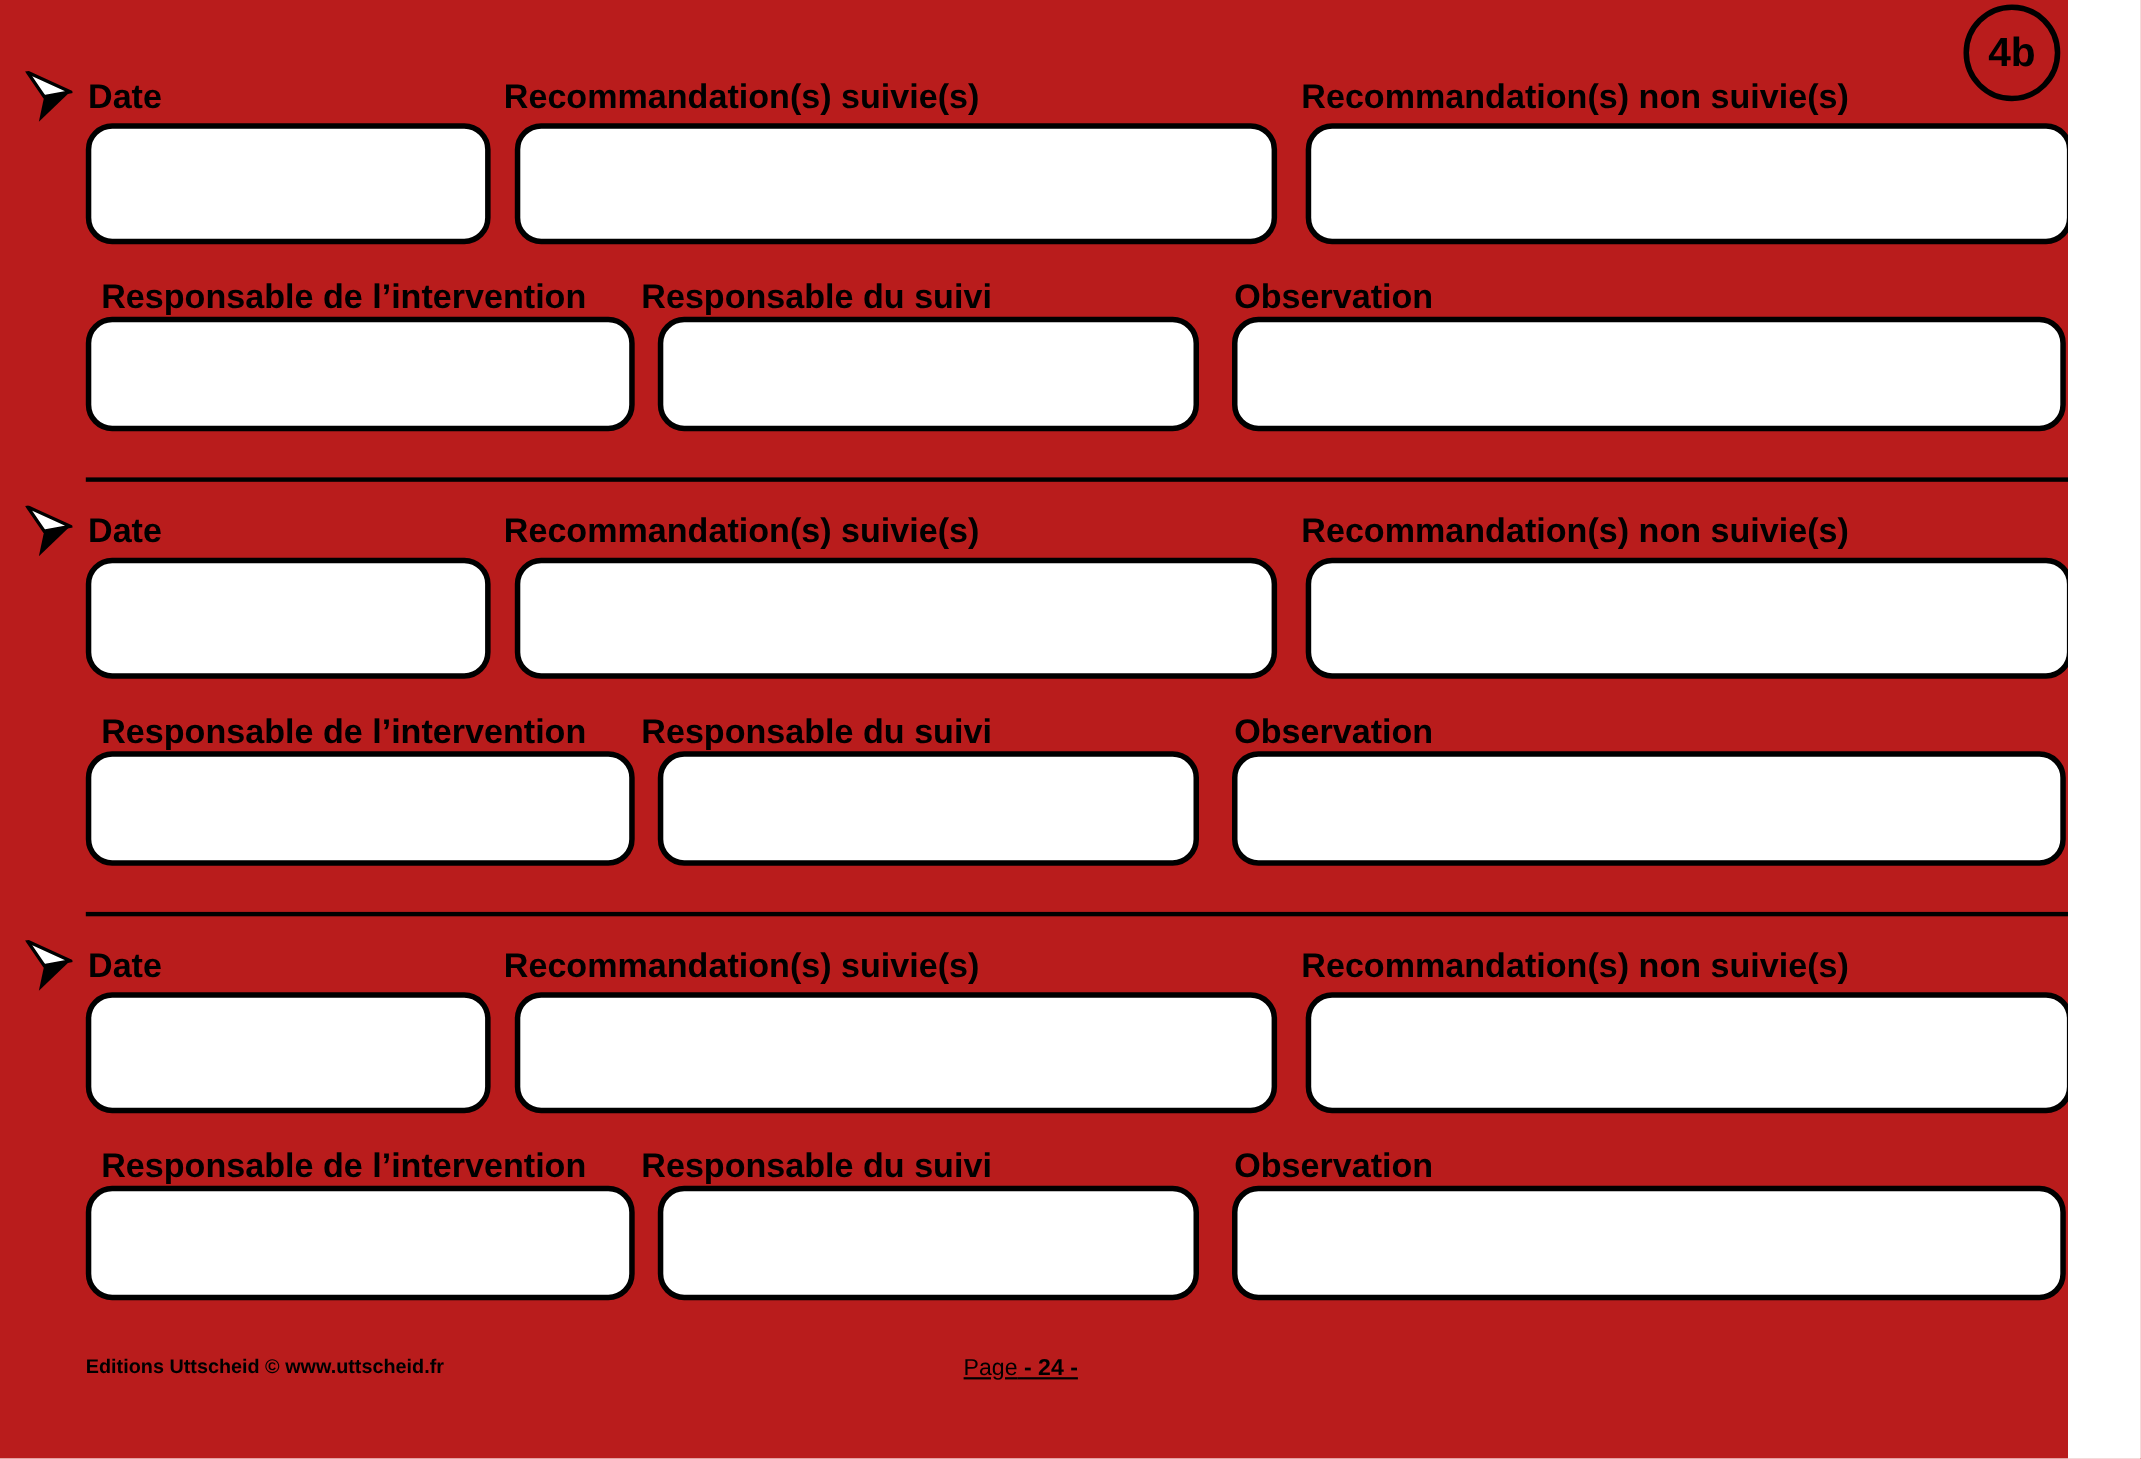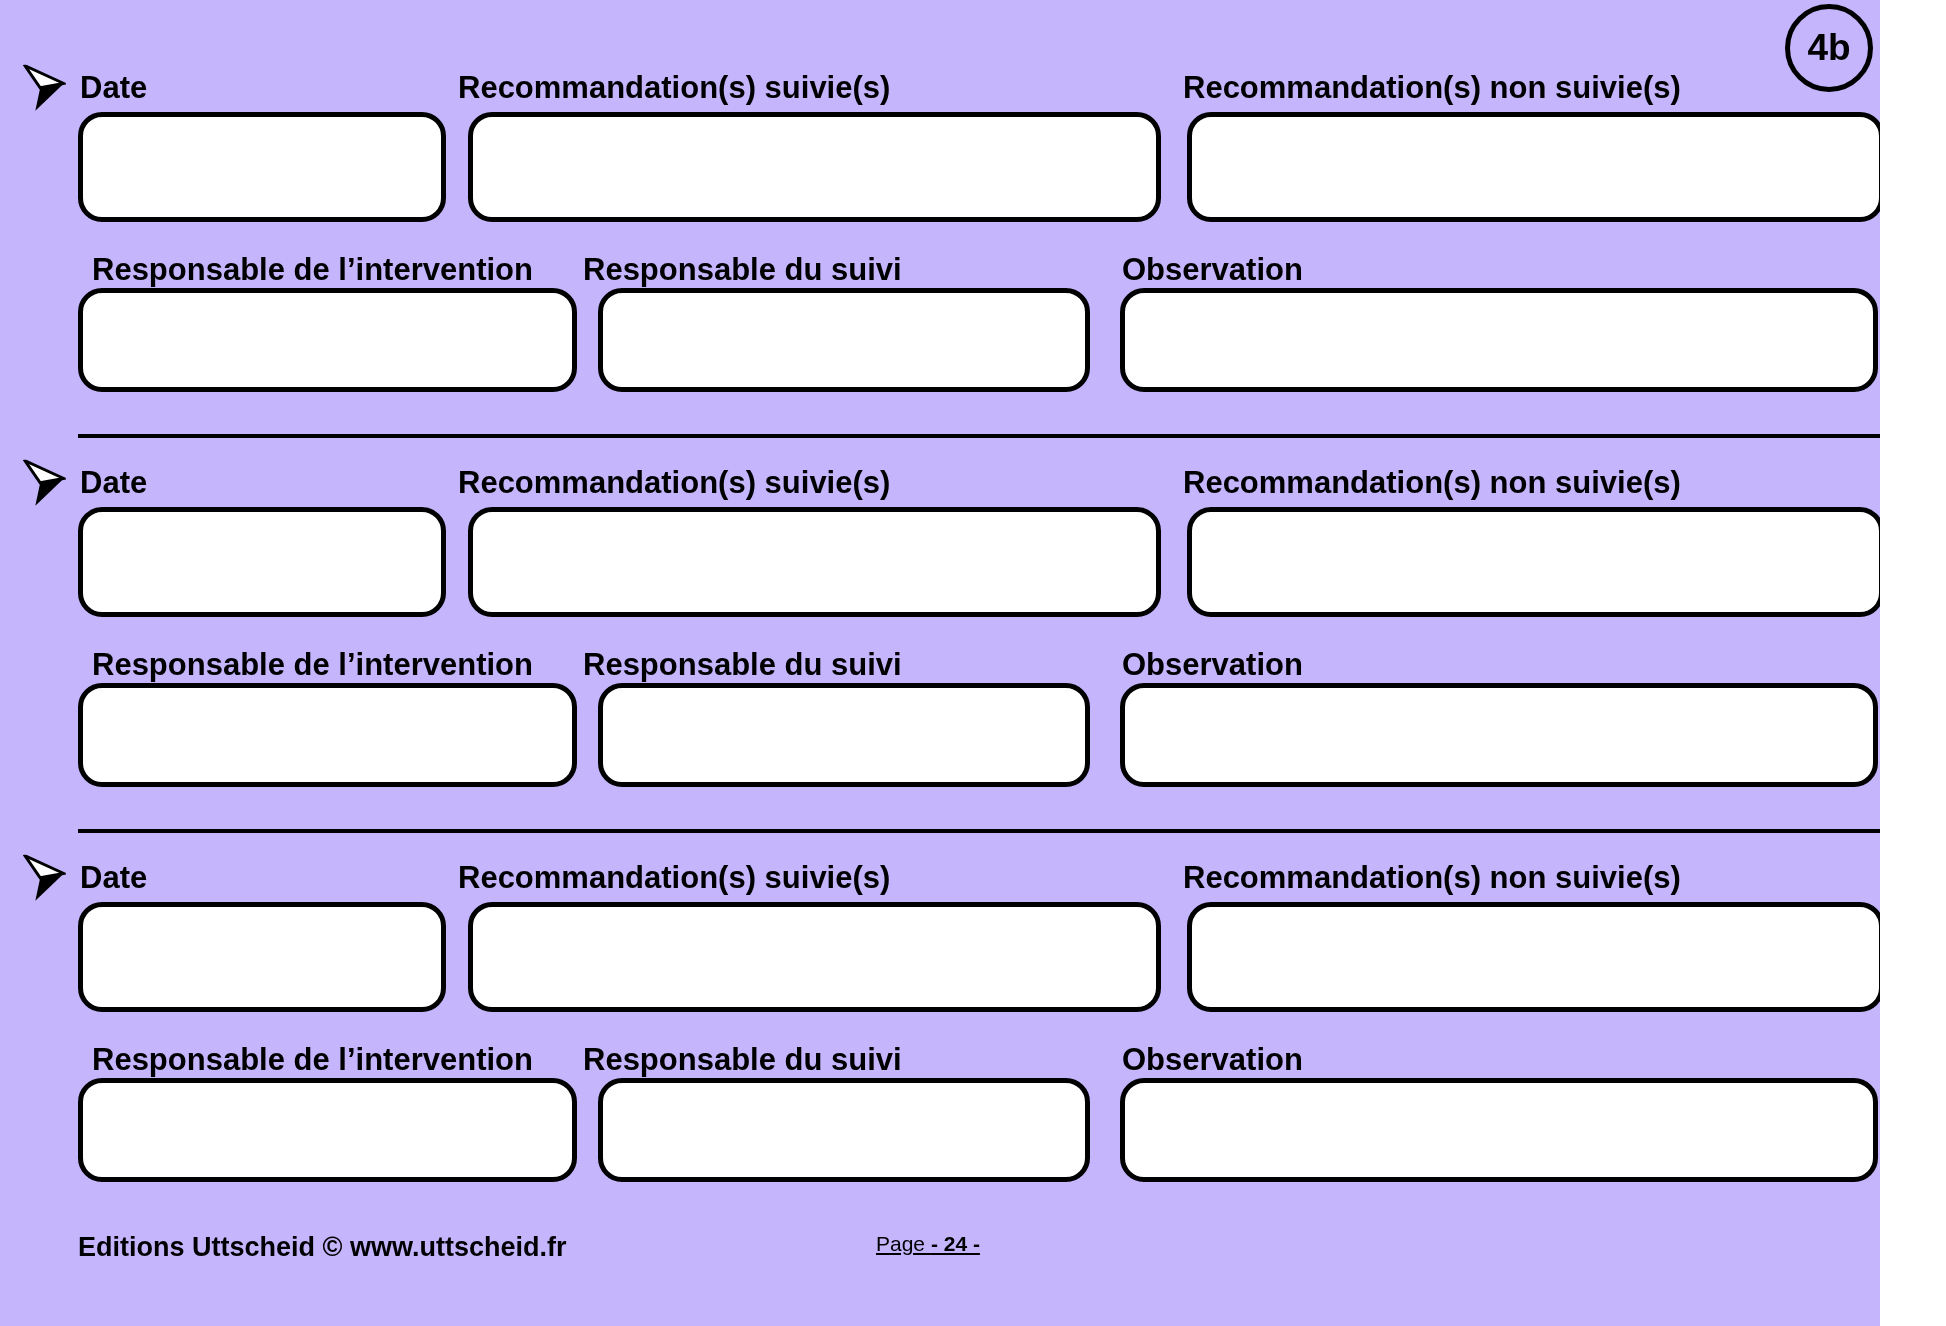--- a/index.html
+++ b/index.html
@@ -1,17 +1,17 @@
 <!DOCTYPE html>
 <html><head>
 <meta charset="utf-8">
 <style>
   html,body{margin:0;padding:0;background:#fff;}
   .page{
-    position:relative;width:1880px;height:1326px;background:#c4b5fd;
+    position:relative;width:1880px;height:1326px;background:#b91c1c;
     font-family:"Liberation Sans",sans-serif;color:#000;overflow:hidden;
   }
   
   .badge{
     position:absolute;left:1785px;top:4px;width:88px;height:88px;
     border:5px solid #000;border-radius:50%;box-sizing:border-box;
     display:flex;align-items:center;justify-content:center;
     font-weight:bold;font-size:37px;
   }
   
@@ -29,21 +29,21 @@
     position:absolute;background:#fff;border:5px solid #000;
     border-radius:24px;box-sizing:border-box;
   }
   .br1{top:34px;height:110px}.br2{top:210px;height:104px}
   .ca{left:78px;width:368px}.cb{left:468px;width:693px}.cc{left:1187px;width:697px}
   .cd{left:78px;width:499px}.ce{left:598px;width:492px}.cf{left:1120px;width:758px}
   
   .divider{position:absolute;left:78px;width:1806px;height:4px;background:#000;}
   .d1{top:434px}.d2{top:829px}
   
-  .footer-left{position:absolute;left:78px;top:1232px;font-weight:bold;font-size:27px;white-space:nowrap;}
+  .footer-left{position:absolute;left:78px;top:1232px;font-weight:bold;font-size:18px;white-space:nowrap;}
   .footer-page{position:absolute;left:876px;top:1232px;font-size:21px;white-space:nowrap;text-decoration:underline;}
   .footer-page .num{font-weight:bold;}
 </style>
 </head>
 <body>
 
 <div class="page">
 
   <div class="badge">
     <span>4b</span>

